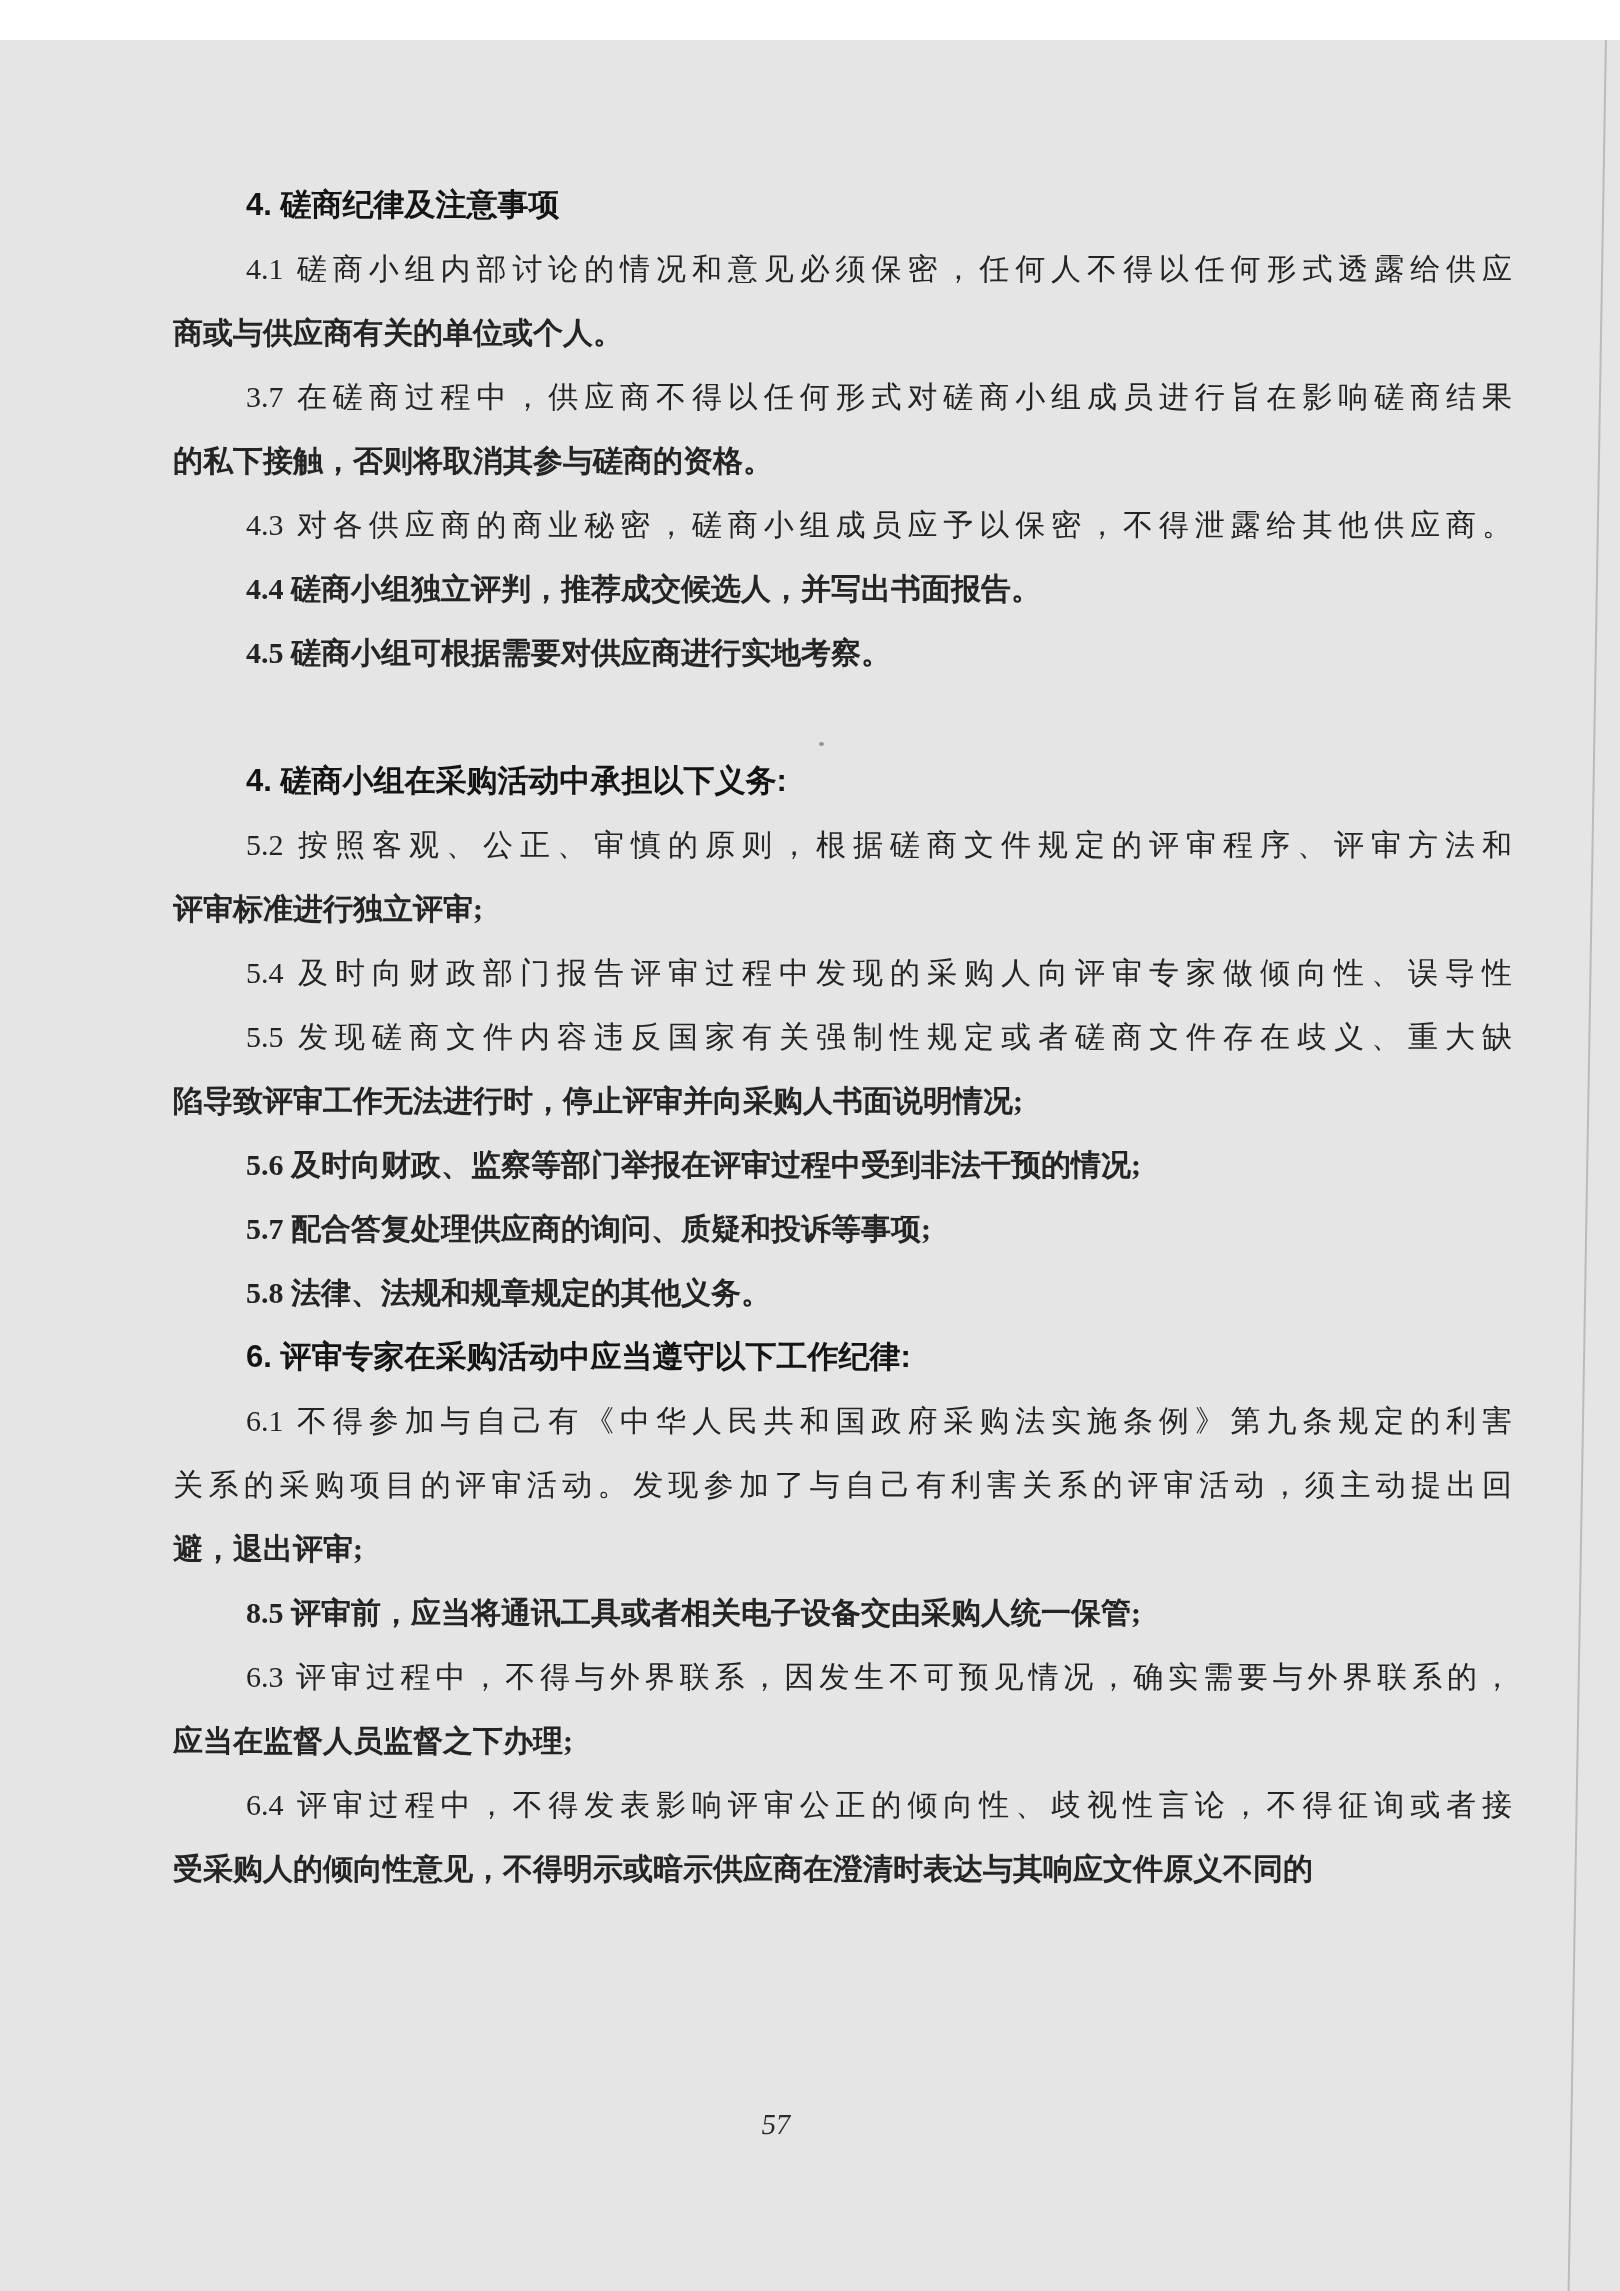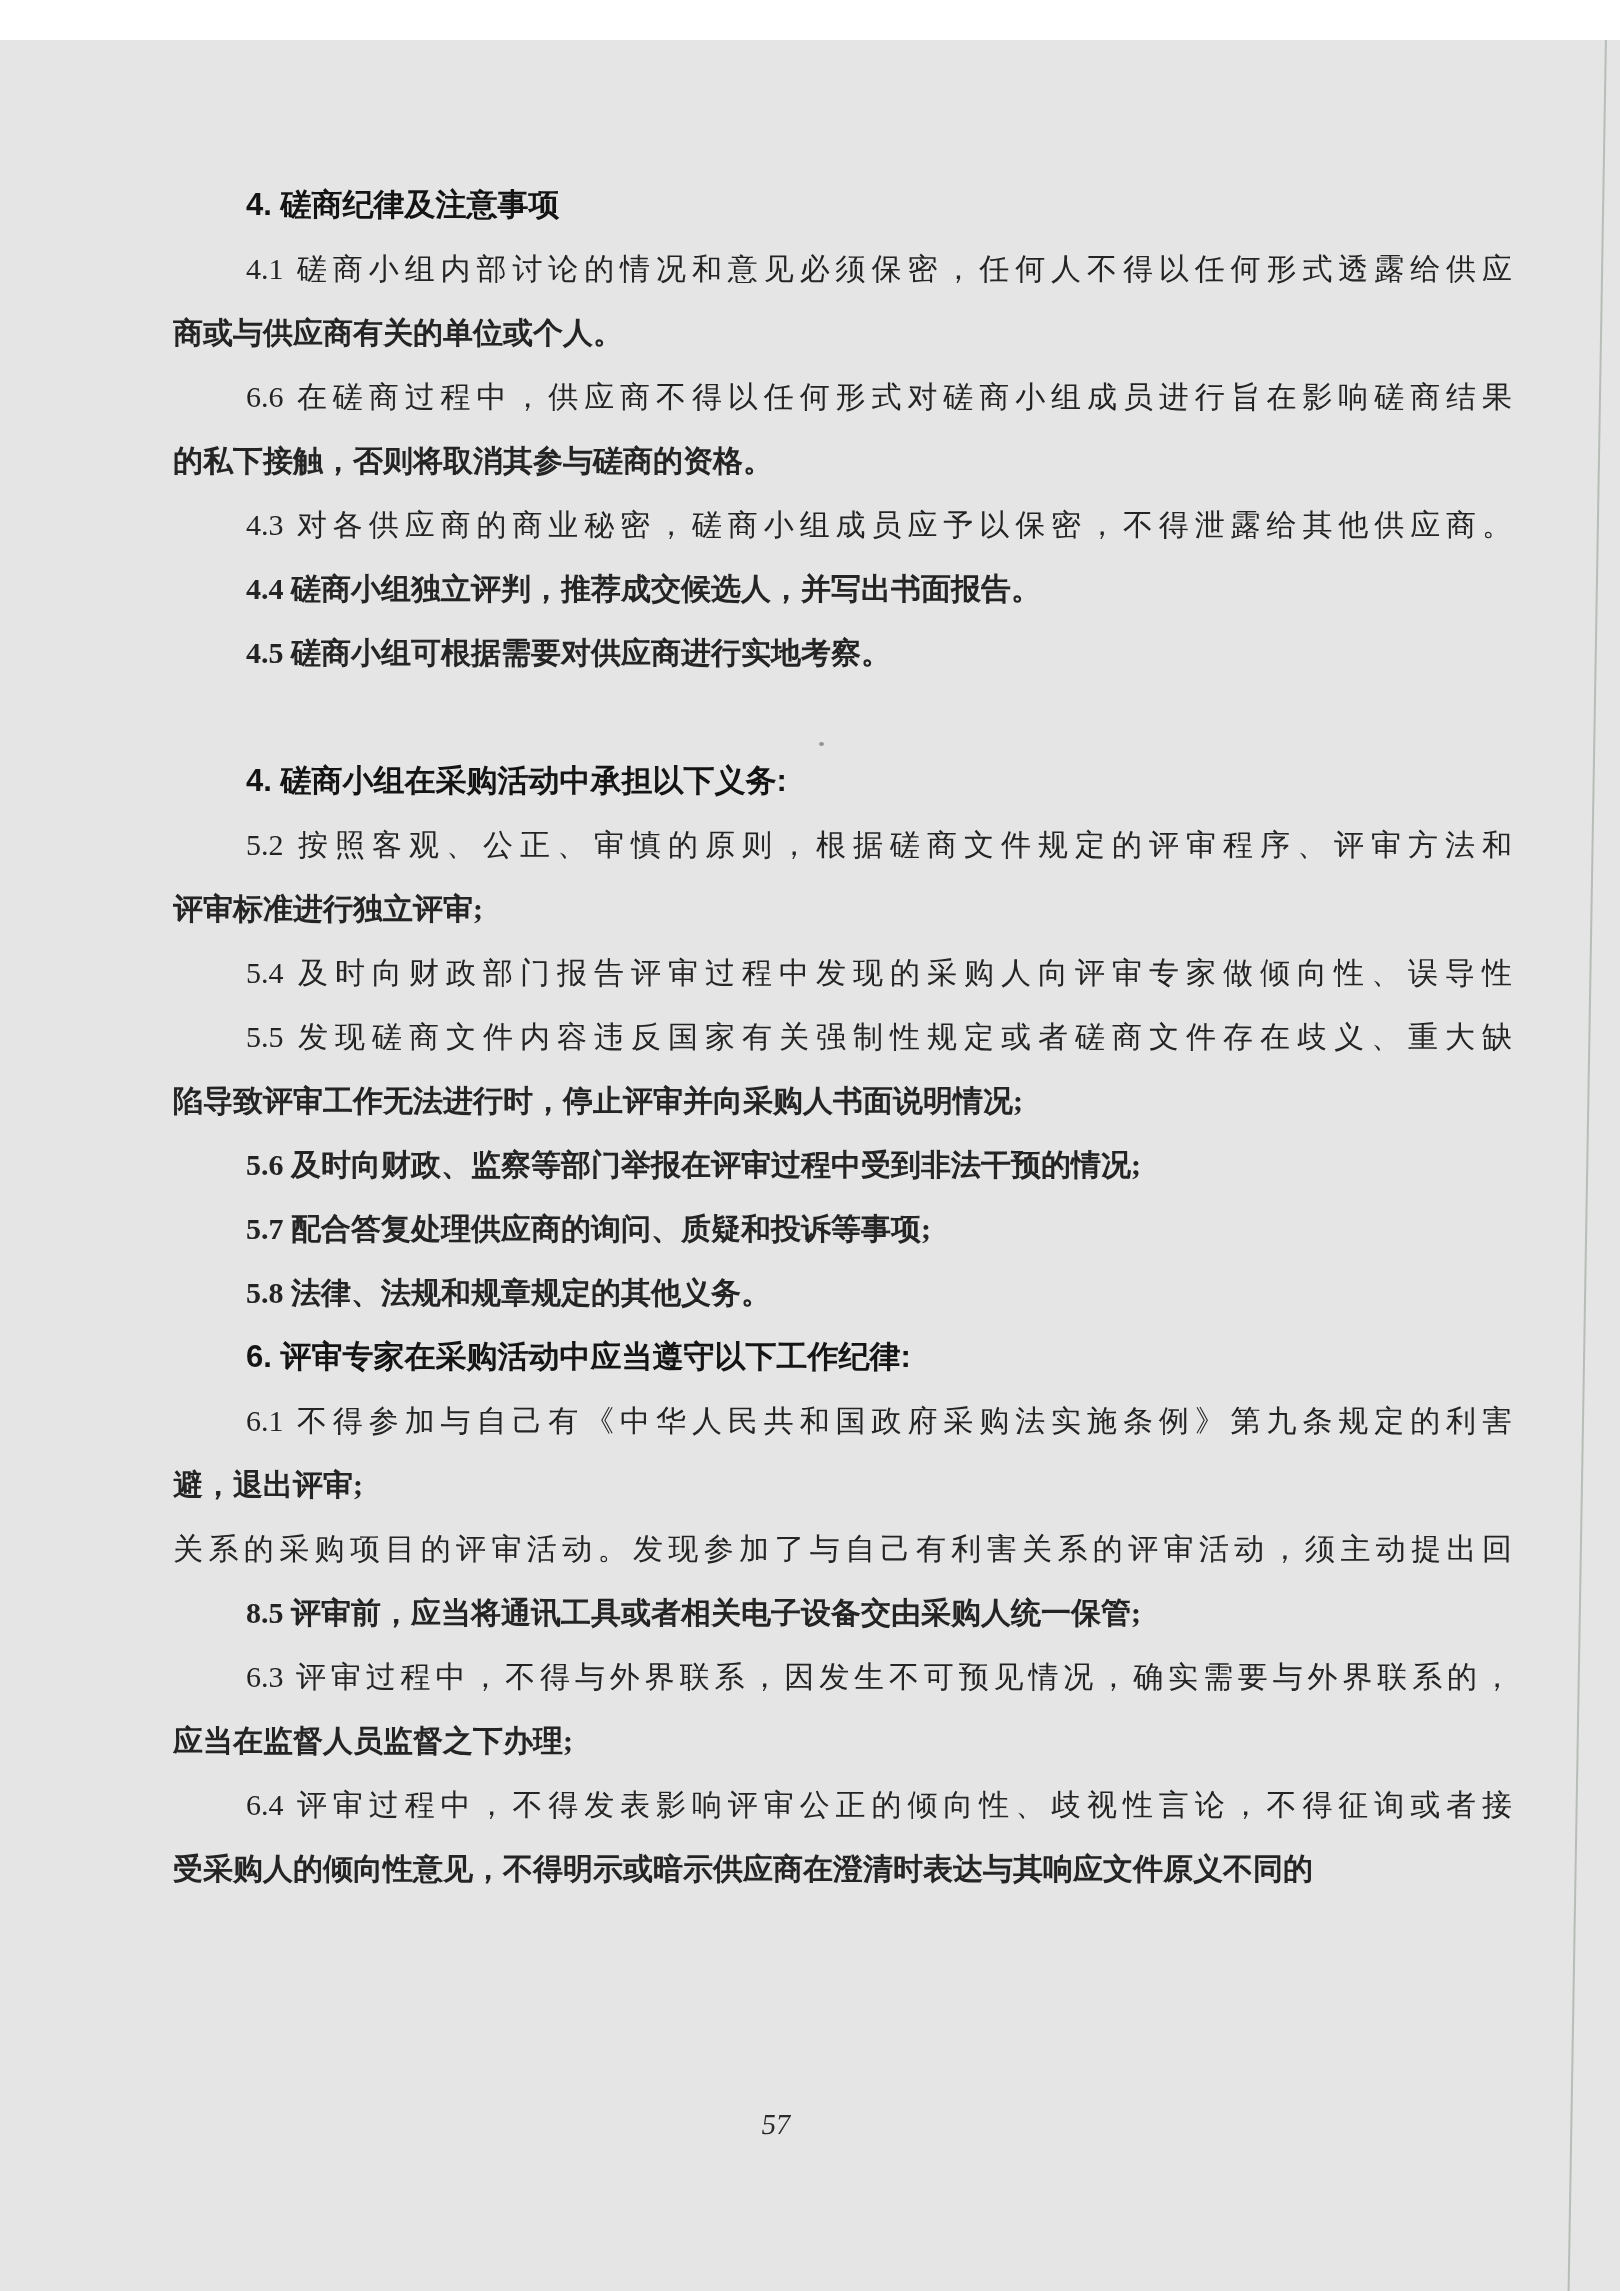--- a/index.html
+++ b/index.html
@@ -75,21 +75,21 @@
 <div class="page">
   <div class="content">
 
     <section>
       <h2 class="heading">4. 磋商纪律及注意事项</h2>
       <div class="para">
           <div class="line first">4.1 磋商小组内部讨论的情况和意见必须保密，任何人不得以任何形式透露给供应</div>
           <div class="line last">商或与供应商有关的单位或个人。</div>
         </div>
       <div class="para">
-          <div class="line first">6.6 在磋商过程中，供应商不得以任何形式对磋商小组成员进行旨在影响磋商结果</div>
+          <div class="line first">3.7 在磋商过程中，供应商不得以任何形式对磋商小组成员进行旨在影响磋商结果</div>
           <div class="line last">的私下接触，否则将取消其参与磋商的资格。</div>
         </div>
       <div class="para">
           <div class="line first">4.3 对各供应商的商业秘密，磋商小组成员应予以保密，不得泄露给其他供应商。</div>
         </div>
       <div class="para">
           <div class="line first last">4.4 磋商小组独立评判，推荐成交候选人，并写出书面报告。</div>
         </div>
       <div class="para">
           <div class="line first last">4.5 磋商小组可根据需要对供应商进行实地考察。</div>
@@ -117,22 +117,22 @@
         </div>
       <div class="para">
           <div class="line first last">5.8 法律、法规和规章规定的其他义务。</div>
         </div>
     </section>
 
     <section>
       <h2 class="heading">6. 评审专家在采购活动中应当遵守以下工作纪律:</h2>
       <div class="para">
           <div class="line first">6.1 不得参加与自己有《中华人民共和国政府采购法实施条例》第九条规定的利害</div>
+          <div class="line">关系的采购项目的评审活动。发现参加了与自己有利害关系的评审活动，须主动提出回</div>
           <div class="line last">避，退出评审;</div>
-          <div class="line">关系的采购项目的评审活动。发现参加了与自己有利害关系的评审活动，须主动提出回</div>
         </div>
       <div class="para">
           <div class="line first last">8.5 评审前，应当将通讯工具或者相关电子设备交由采购人统一保管;</div>
         </div>
       <div class="para">
           <div class="line first">6.3 评审过程中，不得与外界联系，因发生不可预见情况，确实需要与外界联系的，</div>
           <div class="line last">应当在监督人员监督之下办理;</div>
         </div>
       <div class="para">
           <div class="line first">6.4 评审过程中，不得发表影响评审公正的倾向性、歧视性言论，不得征询或者接</div>

